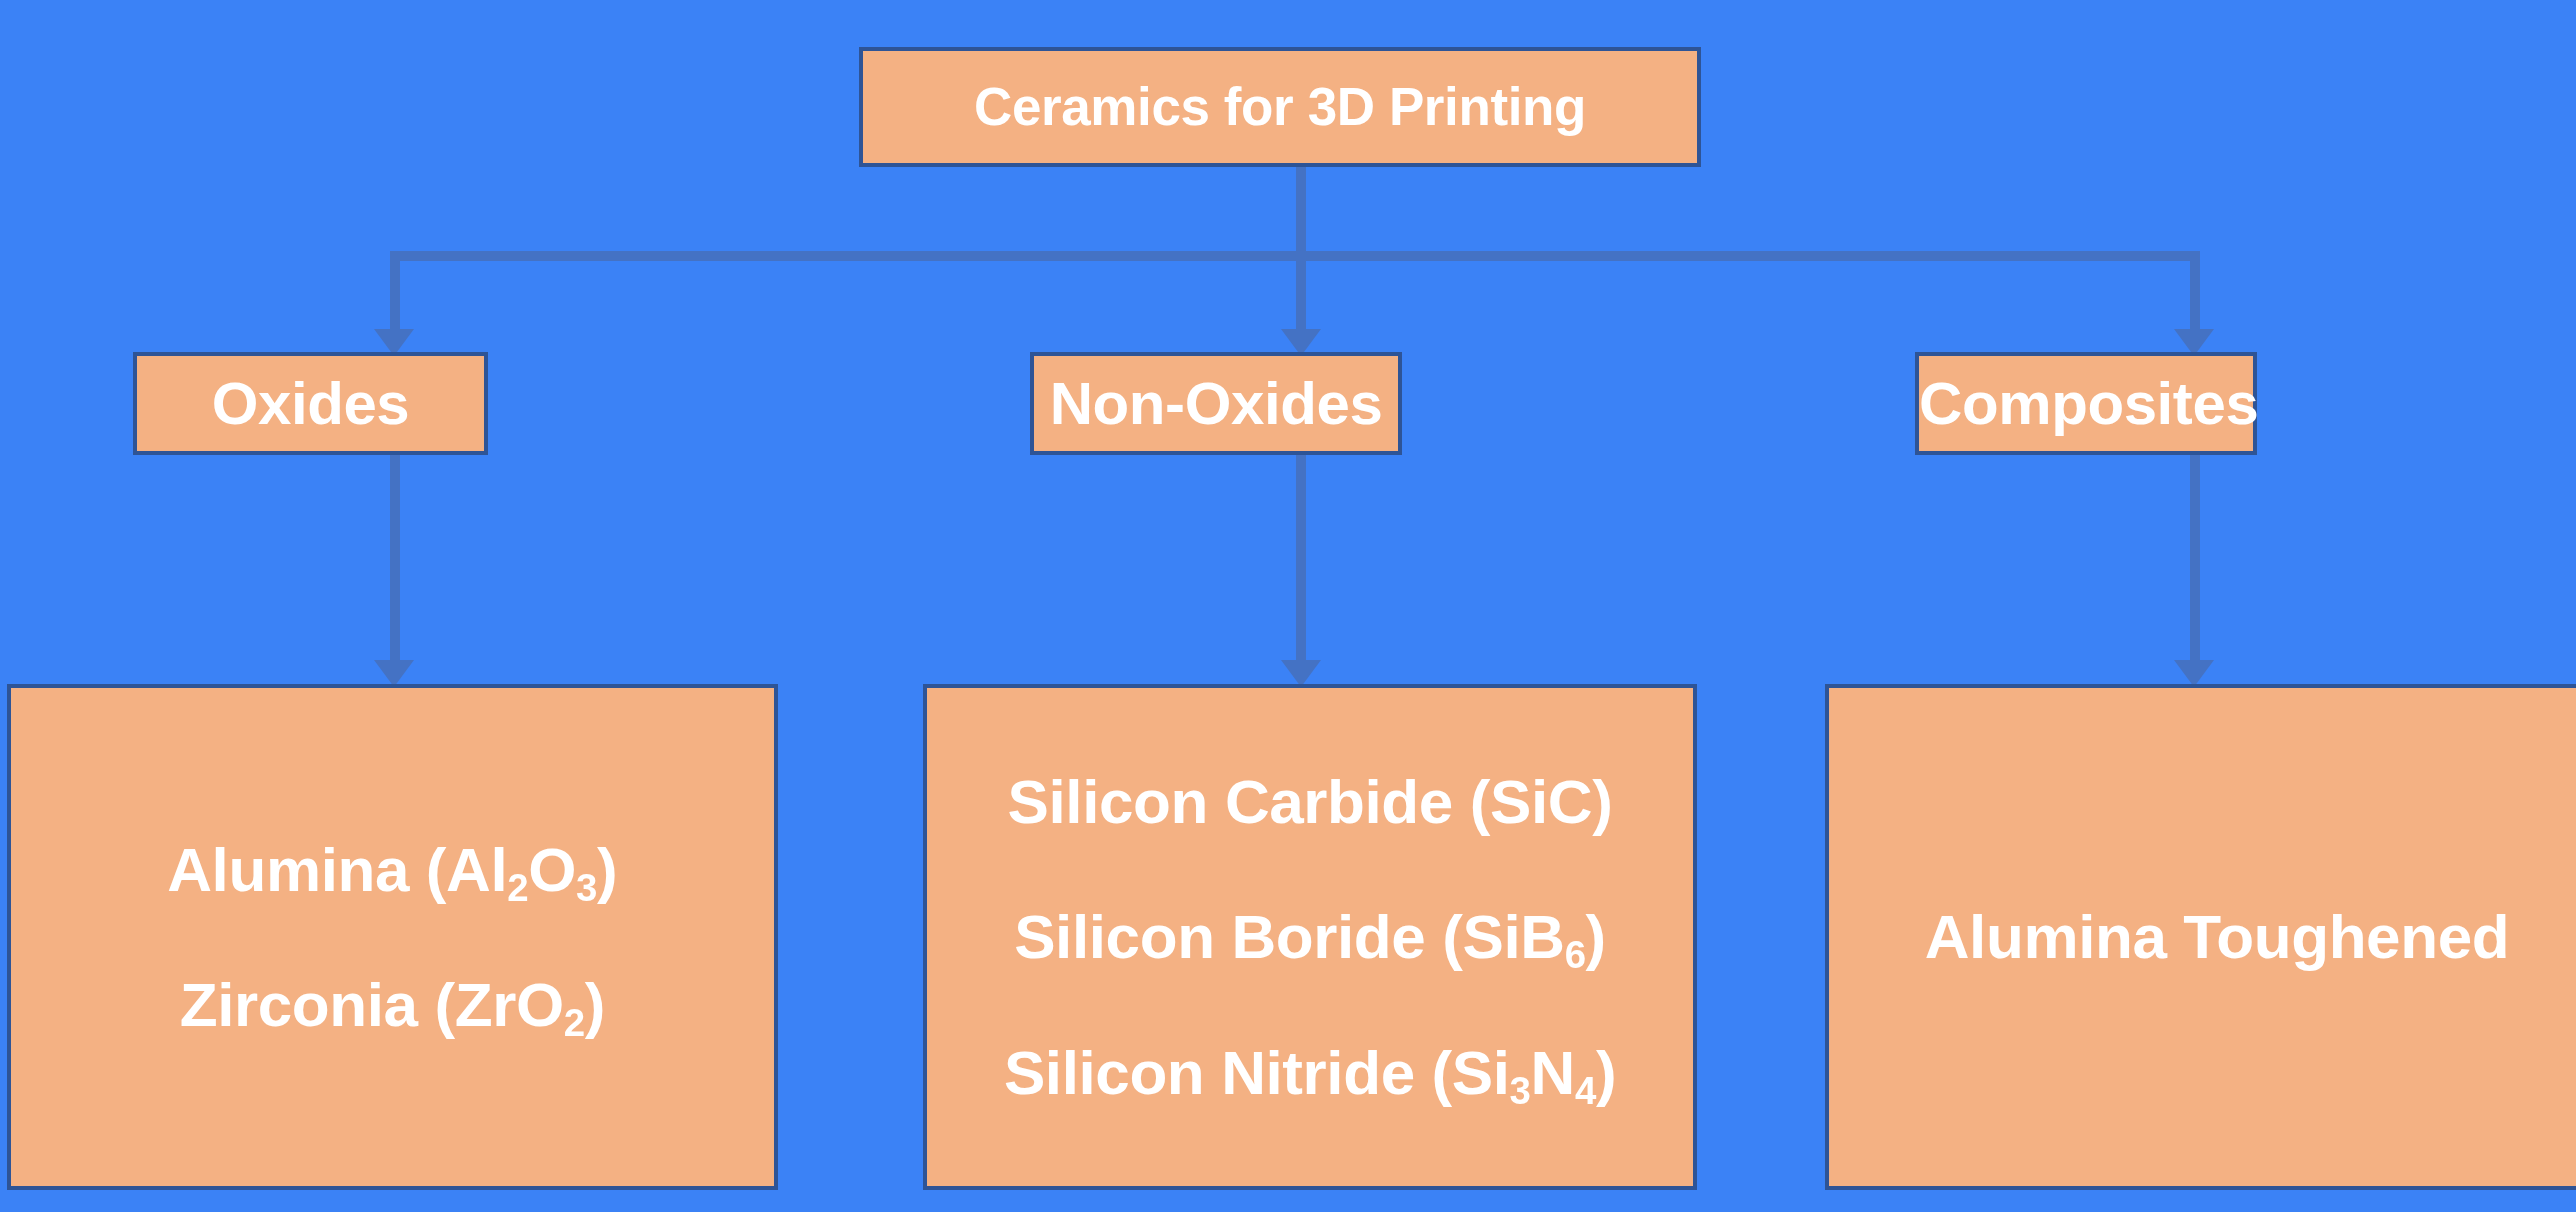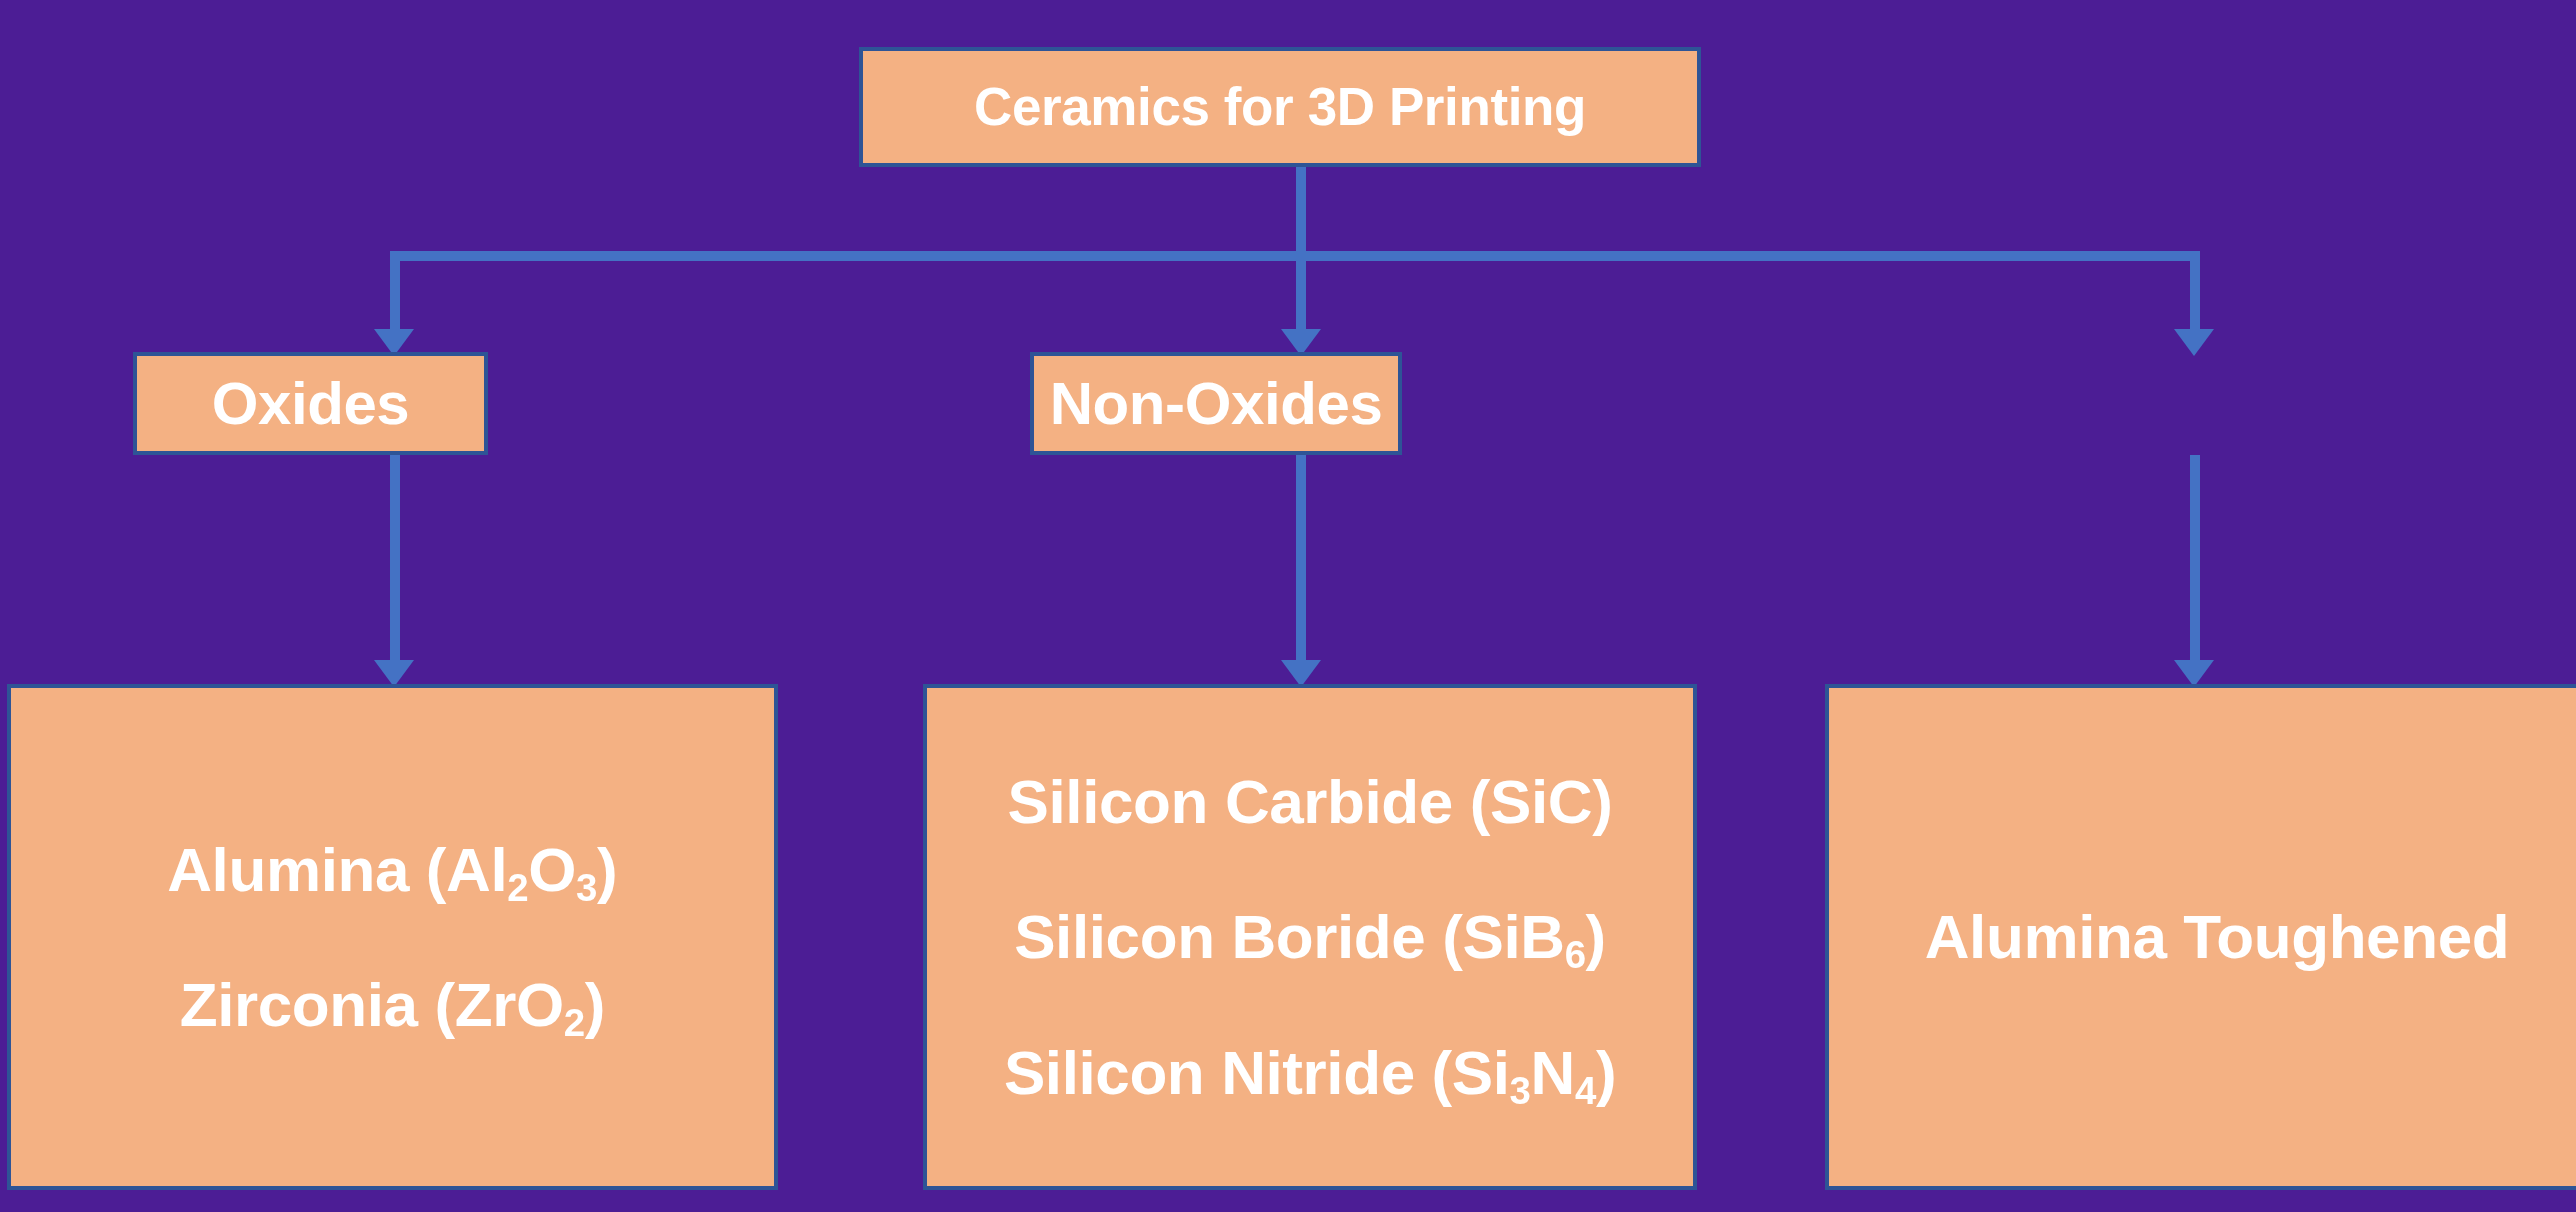--- a/index.html
+++ b/index.html
@@ -7,21 +7,21 @@
     padding: 0;
     background: #ffffff;
   }
   body {
     font-family: "Liberation Sans", sans-serif;
   }
   #canvas {
     position: relative;
     width: 2576px;
     height: 1212px;
-    background: #4c1d95;
+    background: #3b82f6;
     overflow: hidden;
   }
   .node {
     position: absolute;
     box-sizing: border-box;
     background: #F4B183;
     border: 4.3px solid #2E5496;
     display: flex;
     flex-direction: column;
     align-items: center;
@@ -163,20 +163,23 @@
   </div>
 
   <div class="node node-l2" id="node-oxides">
     <span class="line">Oxides</span>
   </div>
 
   <div class="node node-l2" id="node-nonoxides">
     <span class="line">Non-Oxides</span>
   </div>
 
+  <div class="node node-l2" id="node-composites">
+    <span class="line">Composites</span>
+  </div>
 
   <div class="node node-l3" id="node-oxide-list">
     <span class="line"><span>Alumina (Al</span><sub>2</sub><span>O</span><sub>3</sub><span>)</span></span>
     <span class="line"><span>Zirconia (ZrO</span><sub>2</sub><span>)</span></span>
   </div>
 
   <div class="node node-l3" id="node-nonoxide-list">
     <span class="line"><span>Silicon Carbide (SiC)</span></span>
     <span class="line"><span>Silicon Boride (SiB</span><sub>6</sub><span>)</span></span>
     <span class="line"><span>Silicon Nitride (Si</span><sub>3</sub><span>N</span><sub>4</sub><span>)</span></span>

